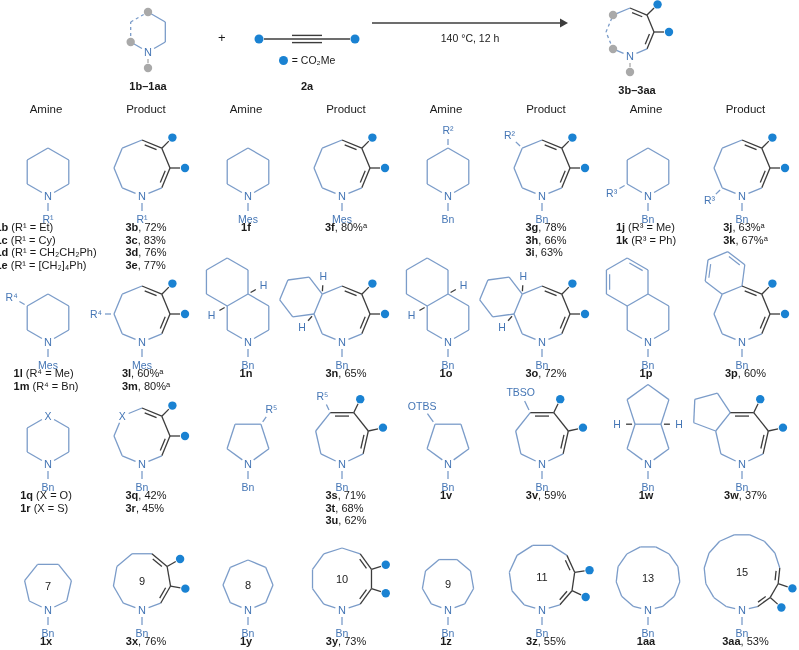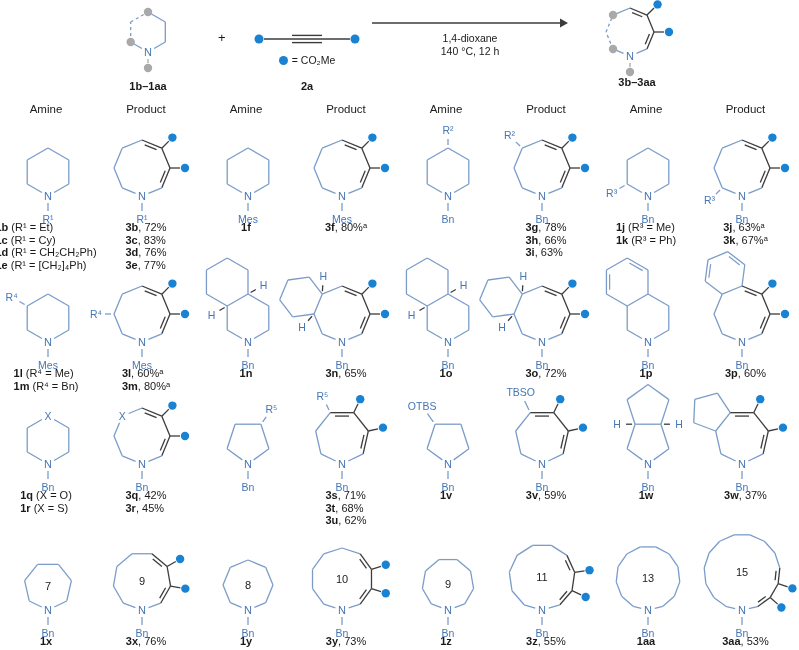--- a/index.html
+++ b/index.html
@@ -17,21 +17,21 @@
   .plus{position:absolute;left:218px;top:30px;font-size:13px;}
   #sv-alkyne{position:absolute;left:252px;top:32px;}
   .legend{position:absolute;left:252px;top:54px;width:110px;text-align:center;font-size:10.5px;}
   .dot-ic{display:inline-block;width:9px;height:9px;border-radius:50%;background:var(--dot);vertical-align:-1px;margin-right:4px;}
   #lb-alk{position:absolute;left:252px;top:80px;width:110px;text-align:center;font-weight:bold;font-size:11px;}
   .conds{position:absolute;left:368px;top:16px;width:204px;text-align:center;}
   .cond-top{font-size:10.5px;margin-bottom:3px;}
   .cond{font-size:10.5px;line-height:12.5px;}
   #sv-arrow{margin:1px auto 3px auto;}
   #sv-prod{position:absolute;left:582px;top:0px;}
-  #lb-prod{position:absolute;left:582px;top:76px;width:110px;text-align:center;font-weight:bold;font-size:11px;}
+  #lb-prod{position:absolute;left:582px;top:84px;width:110px;text-align:center;font-weight:bold;font-size:11px;}
   .grid{position:absolute;top:100px;left:0;width:799px;display:grid;
         grid-template-columns:92px 108px 92px 108px 92px 108px 92px 107px;
         grid-template-rows:20px 150px 128px 126px 126px;}
   .hdr{font-size:11.5px;text-align:center;padding-top:3px;}
   .cell{display:flex;flex-direction:column;align-items:center;overflow:visible;}
   .lines{margin-top:1px;}
   .line{font-size:11px;line-height:12.5px;white-space:nowrap;}
   .line b{font-weight:bold;}
 </style>
 </head>
@@ -63,21 +63,20 @@
       </svg>
     <div class="legend">
       <span class="dot-ic"></span><span>= CO₂Me</span>
     </div>
     <div id="lb-alk">2a</div>
     <div class="conds">
       <svg id="sv-arrow" width="196" height="12">
           <line x1="0" y1="6" x2="188" y2="6" stroke="#3c3c3c" stroke-width="1.4"></line>
           <polygon points="188,1.5 196,6 188,10.5" fill="#3c3c3c"></polygon>
         </svg>
-      <div class="cond">1,4-dioxane</div>
       <div class="cond">140 °C, 12 h</div>
     </div>
     <svg id="sv-prod" width="110" height="80">
         <line x1="41.53284327242099" y1="53.321215973444374" x2="31.02943725152286" y2="48.97056274847714" stroke="#7b9cc9" stroke-width="1.3"></line>
         <line x1="31.02943725152286" y1="48.97056274847714" x2="24" y2="32" stroke="#7b9cc9" stroke-width="1.3" stroke-dasharray="3 3"></line>
         <line x1="24" y1="32" x2="31.029437251522857" y2="15.029437251522861" stroke="#7b9cc9" stroke-width="1.3" stroke-dasharray="3 3"></line>
         <line x1="31.029437251522857" y1="15.029437251522861" x2="47.99999999999999" y2="8" stroke="#7b9cc9" stroke-width="1.3"></line>
         <line x1="47.99999999999999" y1="8" x2="64.97056274847714" y2="15.029437251522857" stroke="#3c3c3c" stroke-width="1.3"></line>
         <line x1="50.092988879654115" y1="12.547077860842947" x2="60.2753265287404" y2="16.76474021175666" stroke="#3c3c3c" stroke-width="1.3"></line>
         <line x1="64.97056274847714" y1="15.029437251522857" x2="72" y2="31.999999999999993" stroke="#3c3c3c" stroke-width="1.3"></line>

